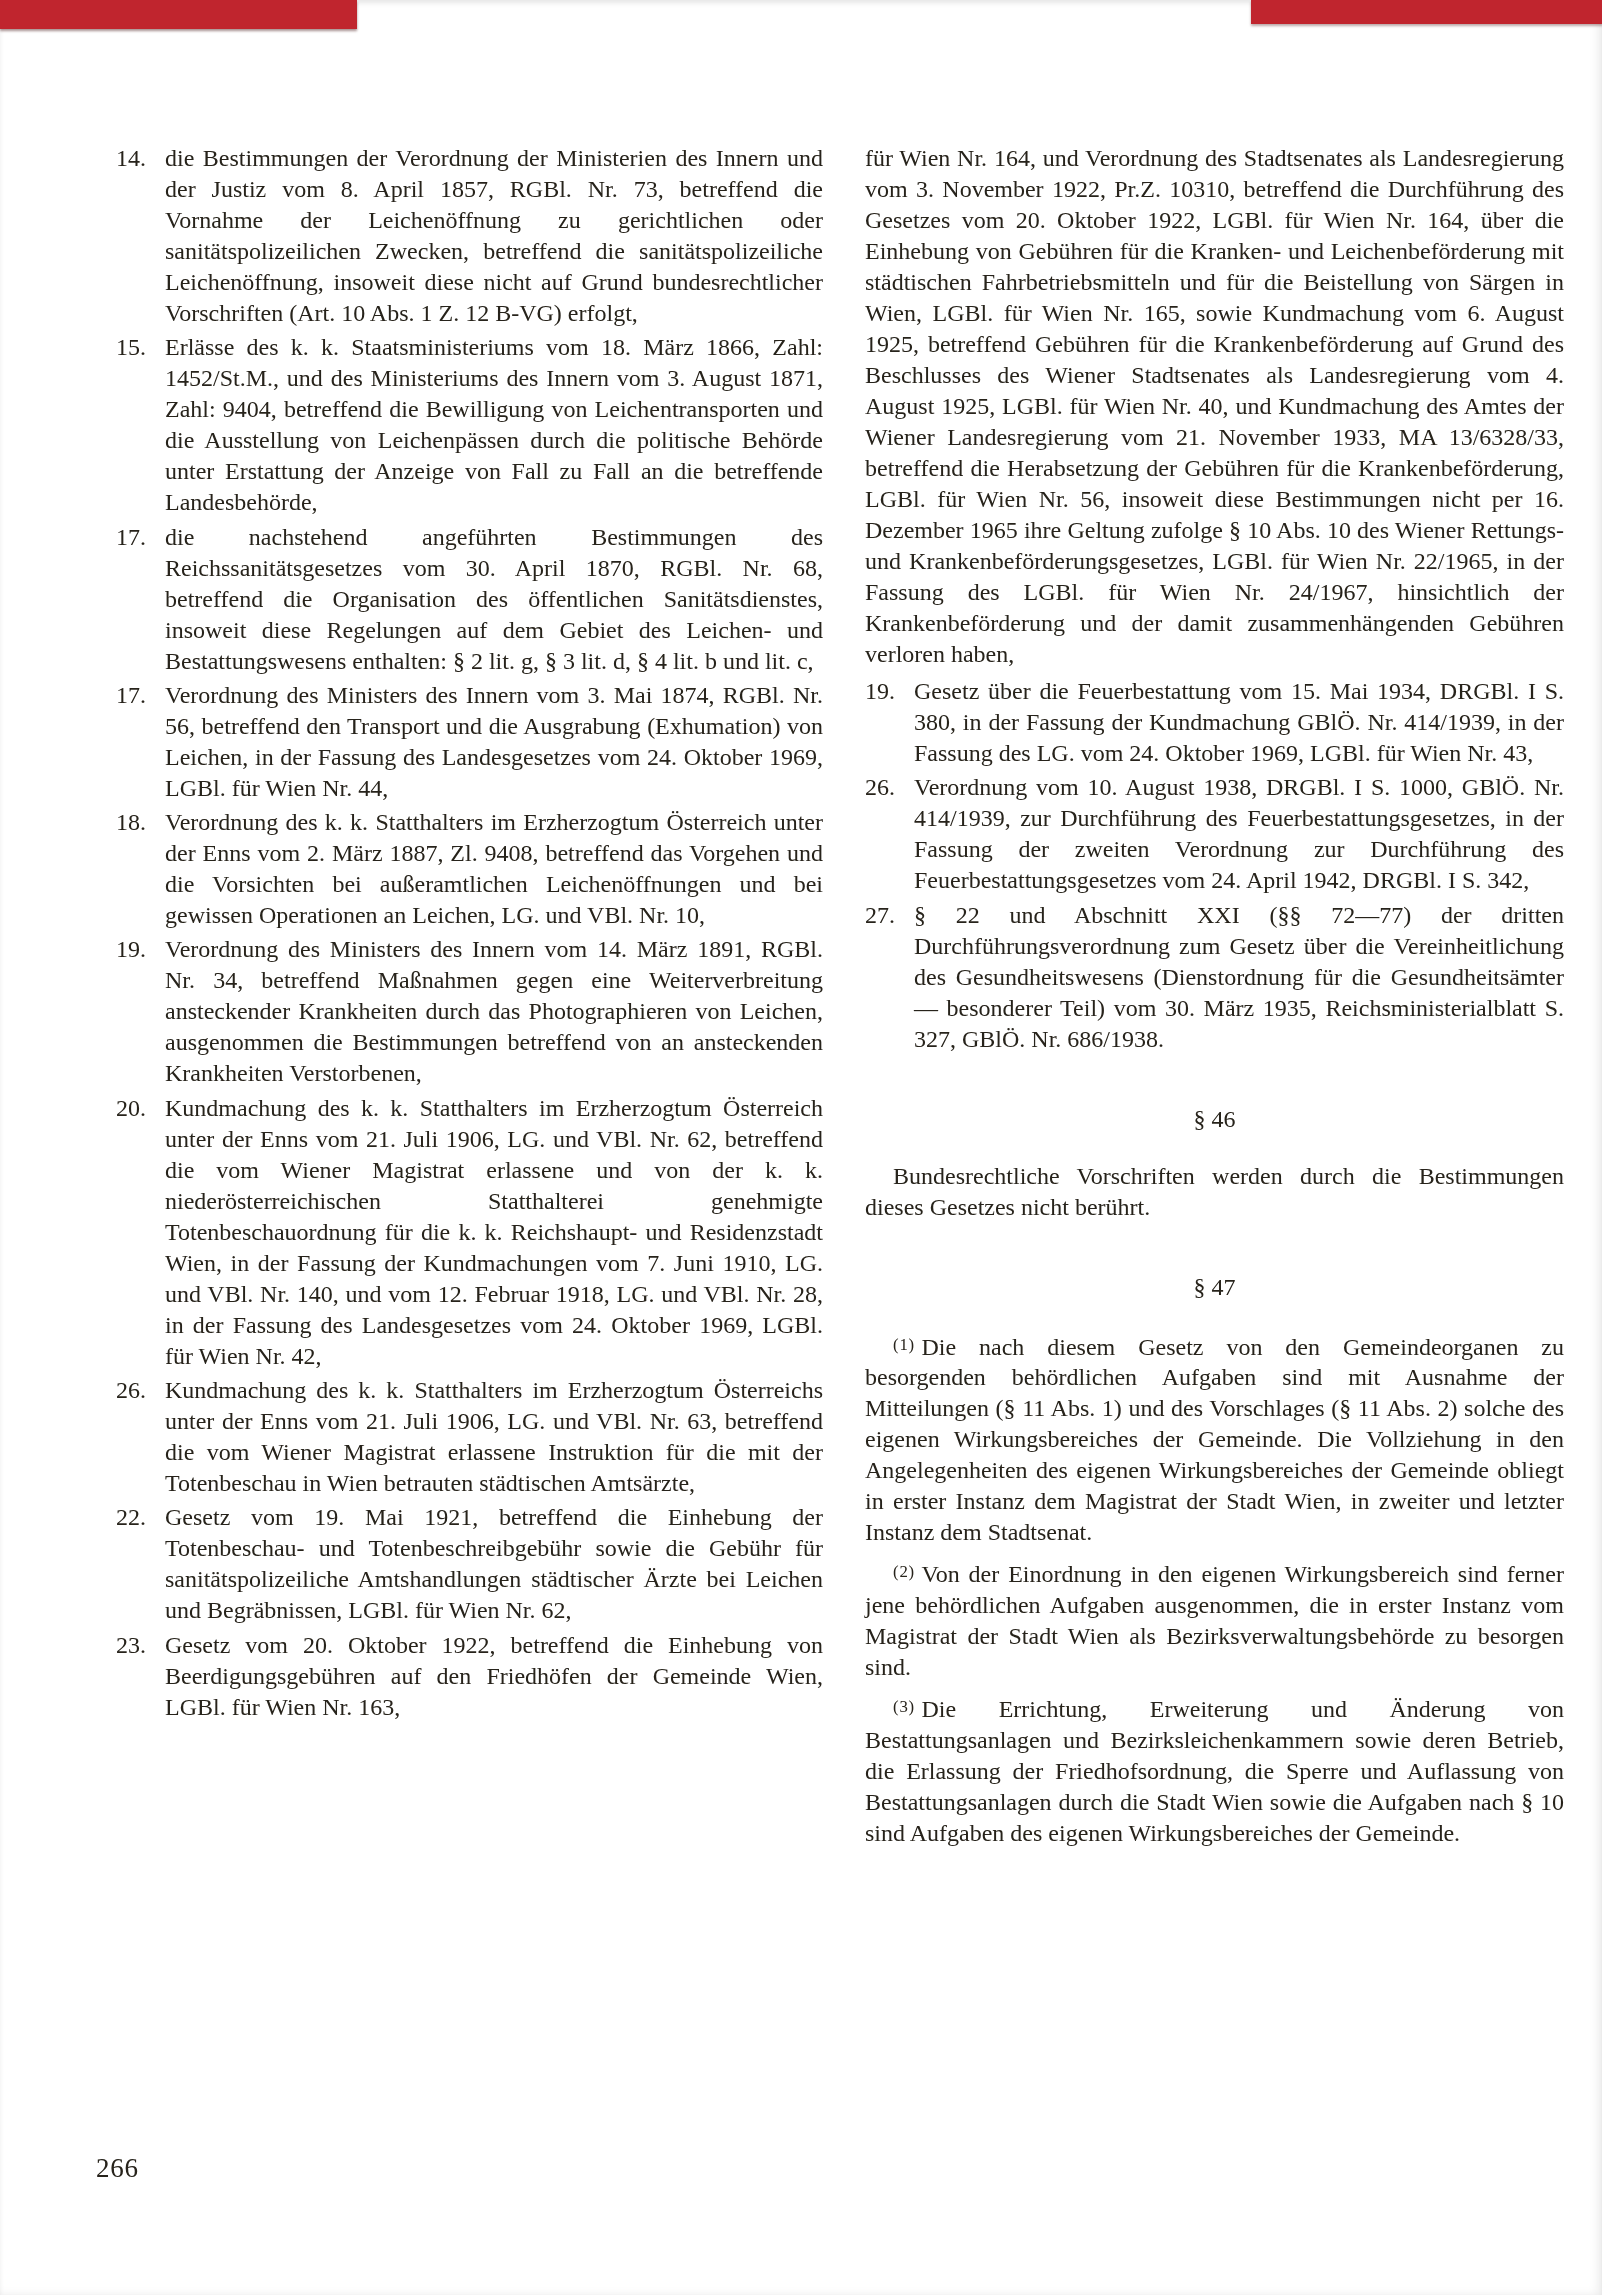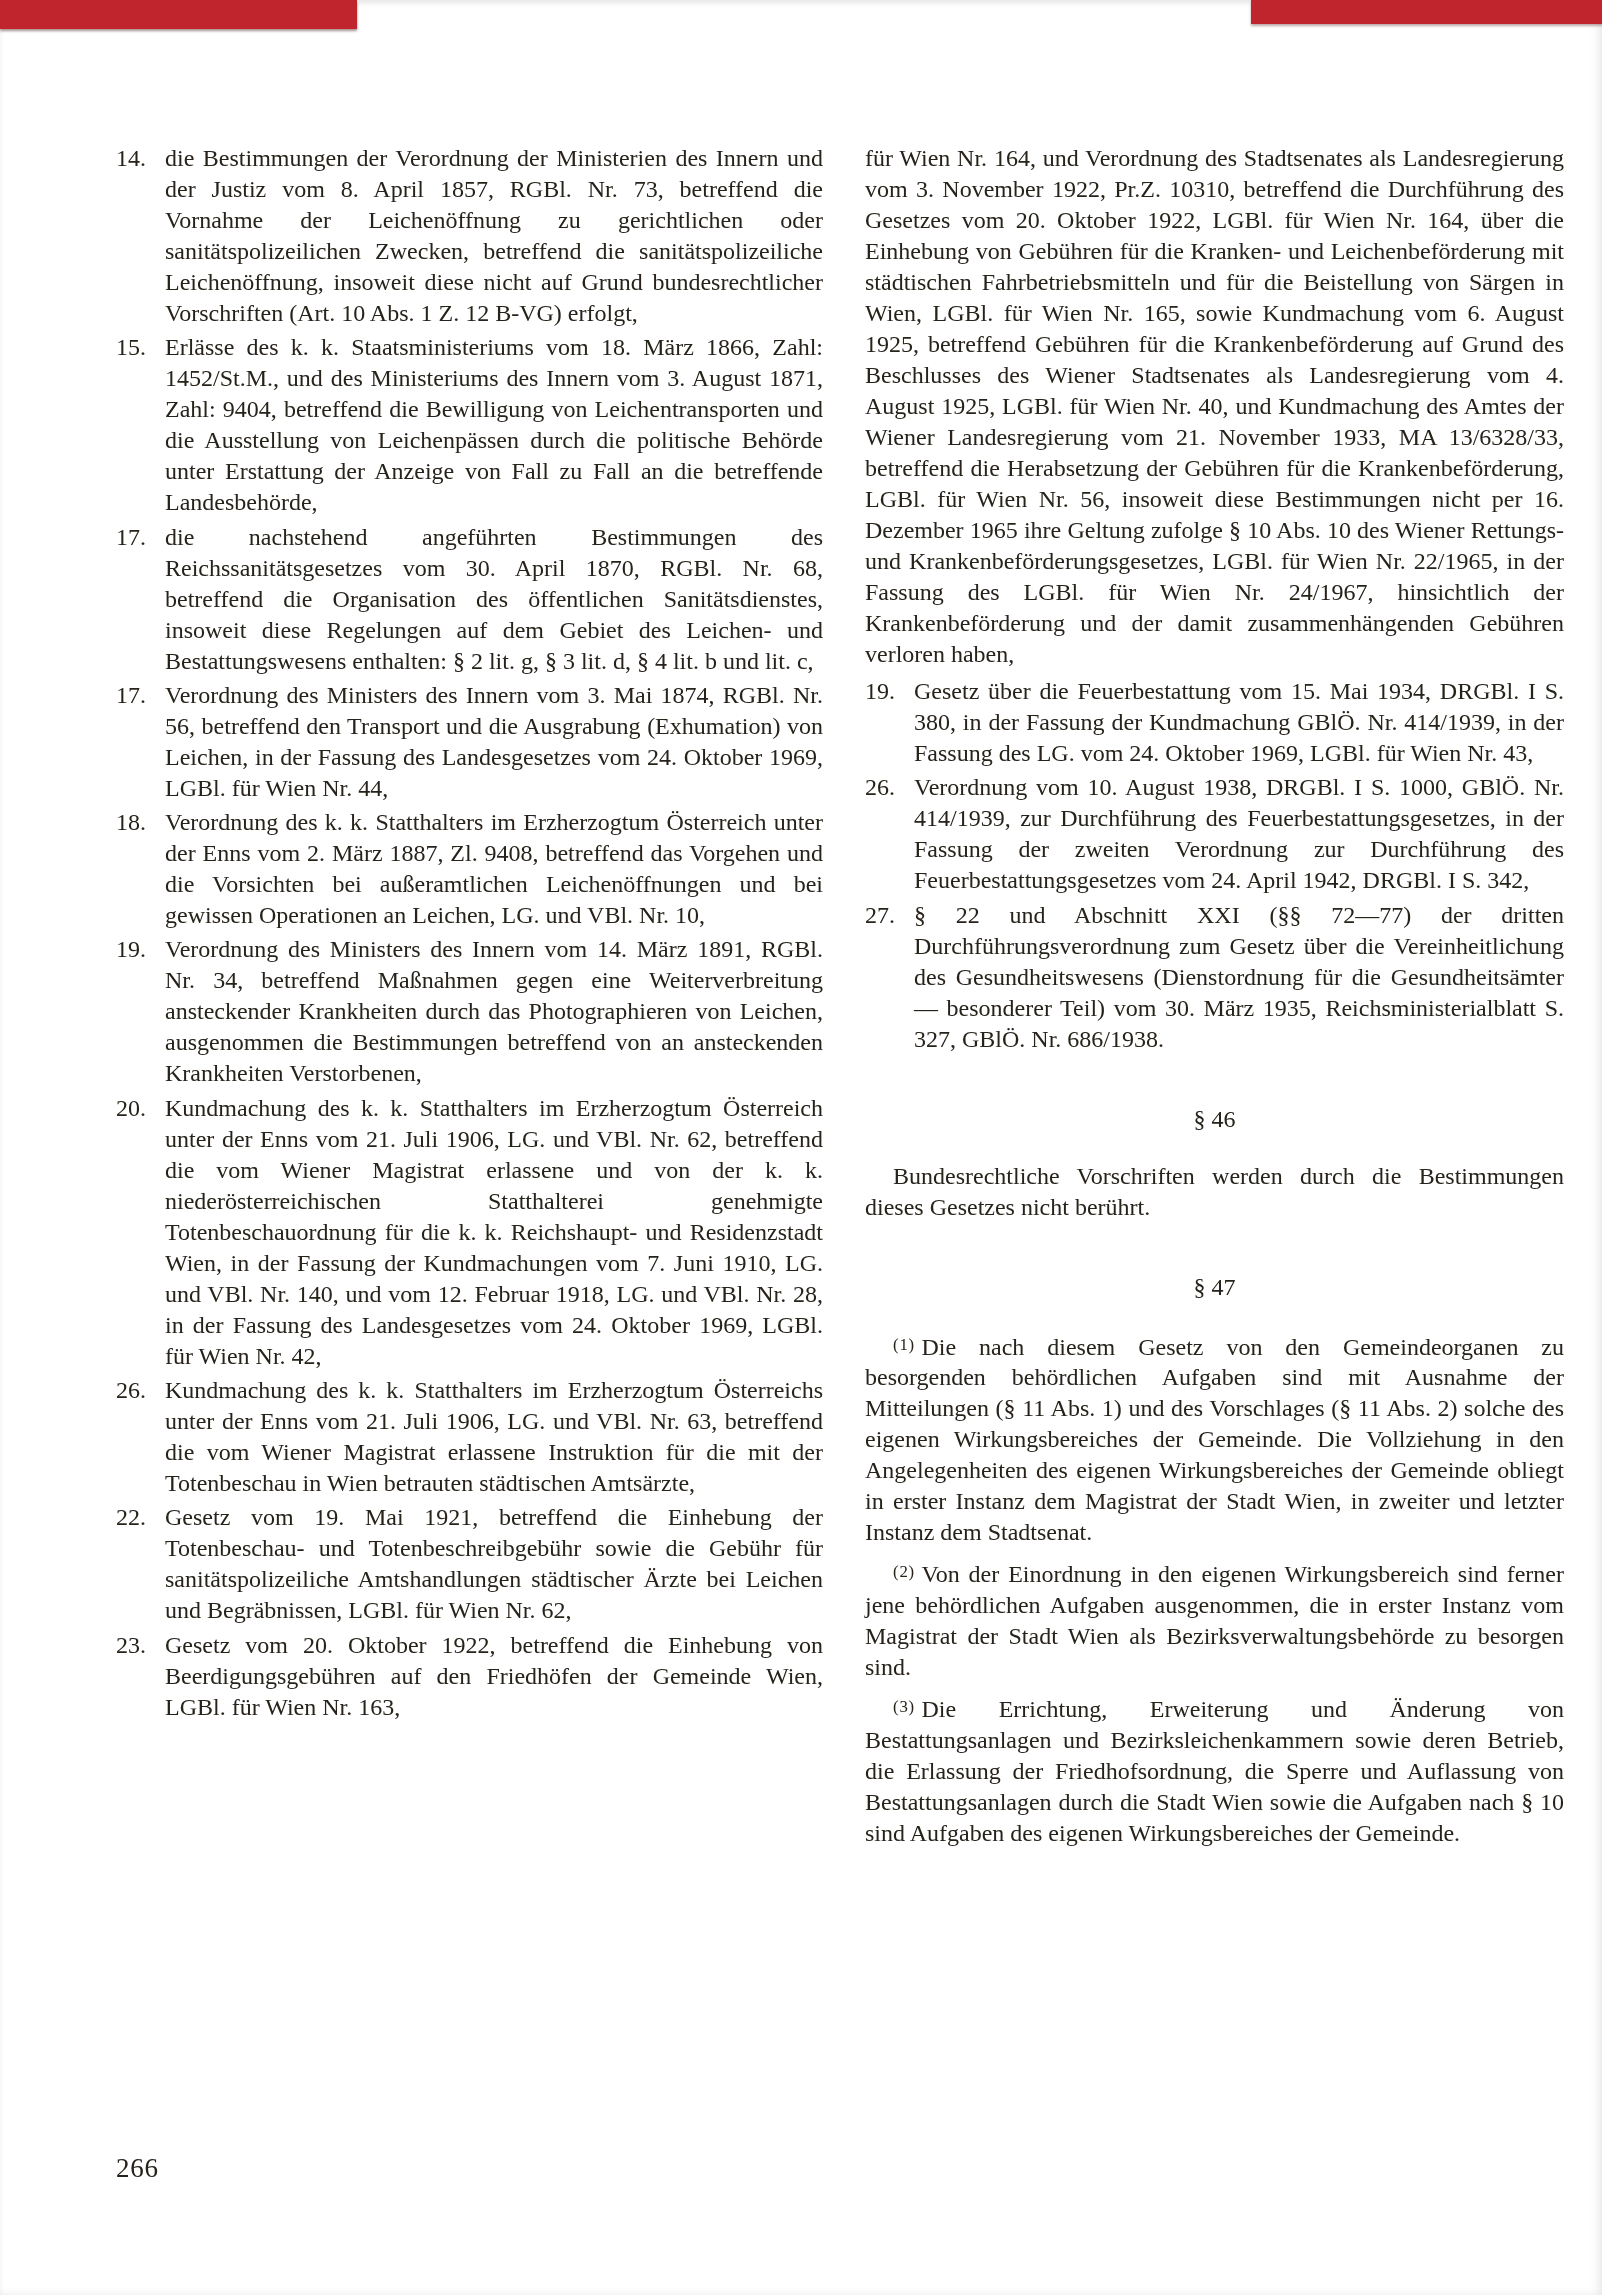--- a/index.html
+++ b/index.html
@@ -32,21 +32,21 @@
   .sec-head {
     text-align:center;
     font-weight:normal;
     font-size:24px;
     margin:49px 0 26px 0;
   }
   .para { margin:0 0 8.1px 0; text-indent:28px; }
   .pmark { font-size:0.70em; vertical-align:0.28em; margin-right:6.5px; letter-spacing:0.8px; }
 
   .pageno {
-    position:absolute; left:116px; top:2153px;
+    position:absolute; left:96px; top:2153px;
     font-size:27px; letter-spacing:0.8px;
   }
 </style>
 </head>
 <body>
 
 <div class="page">
 
   <div class="redbar left"></div>
   <div class="redbar right"></div>

